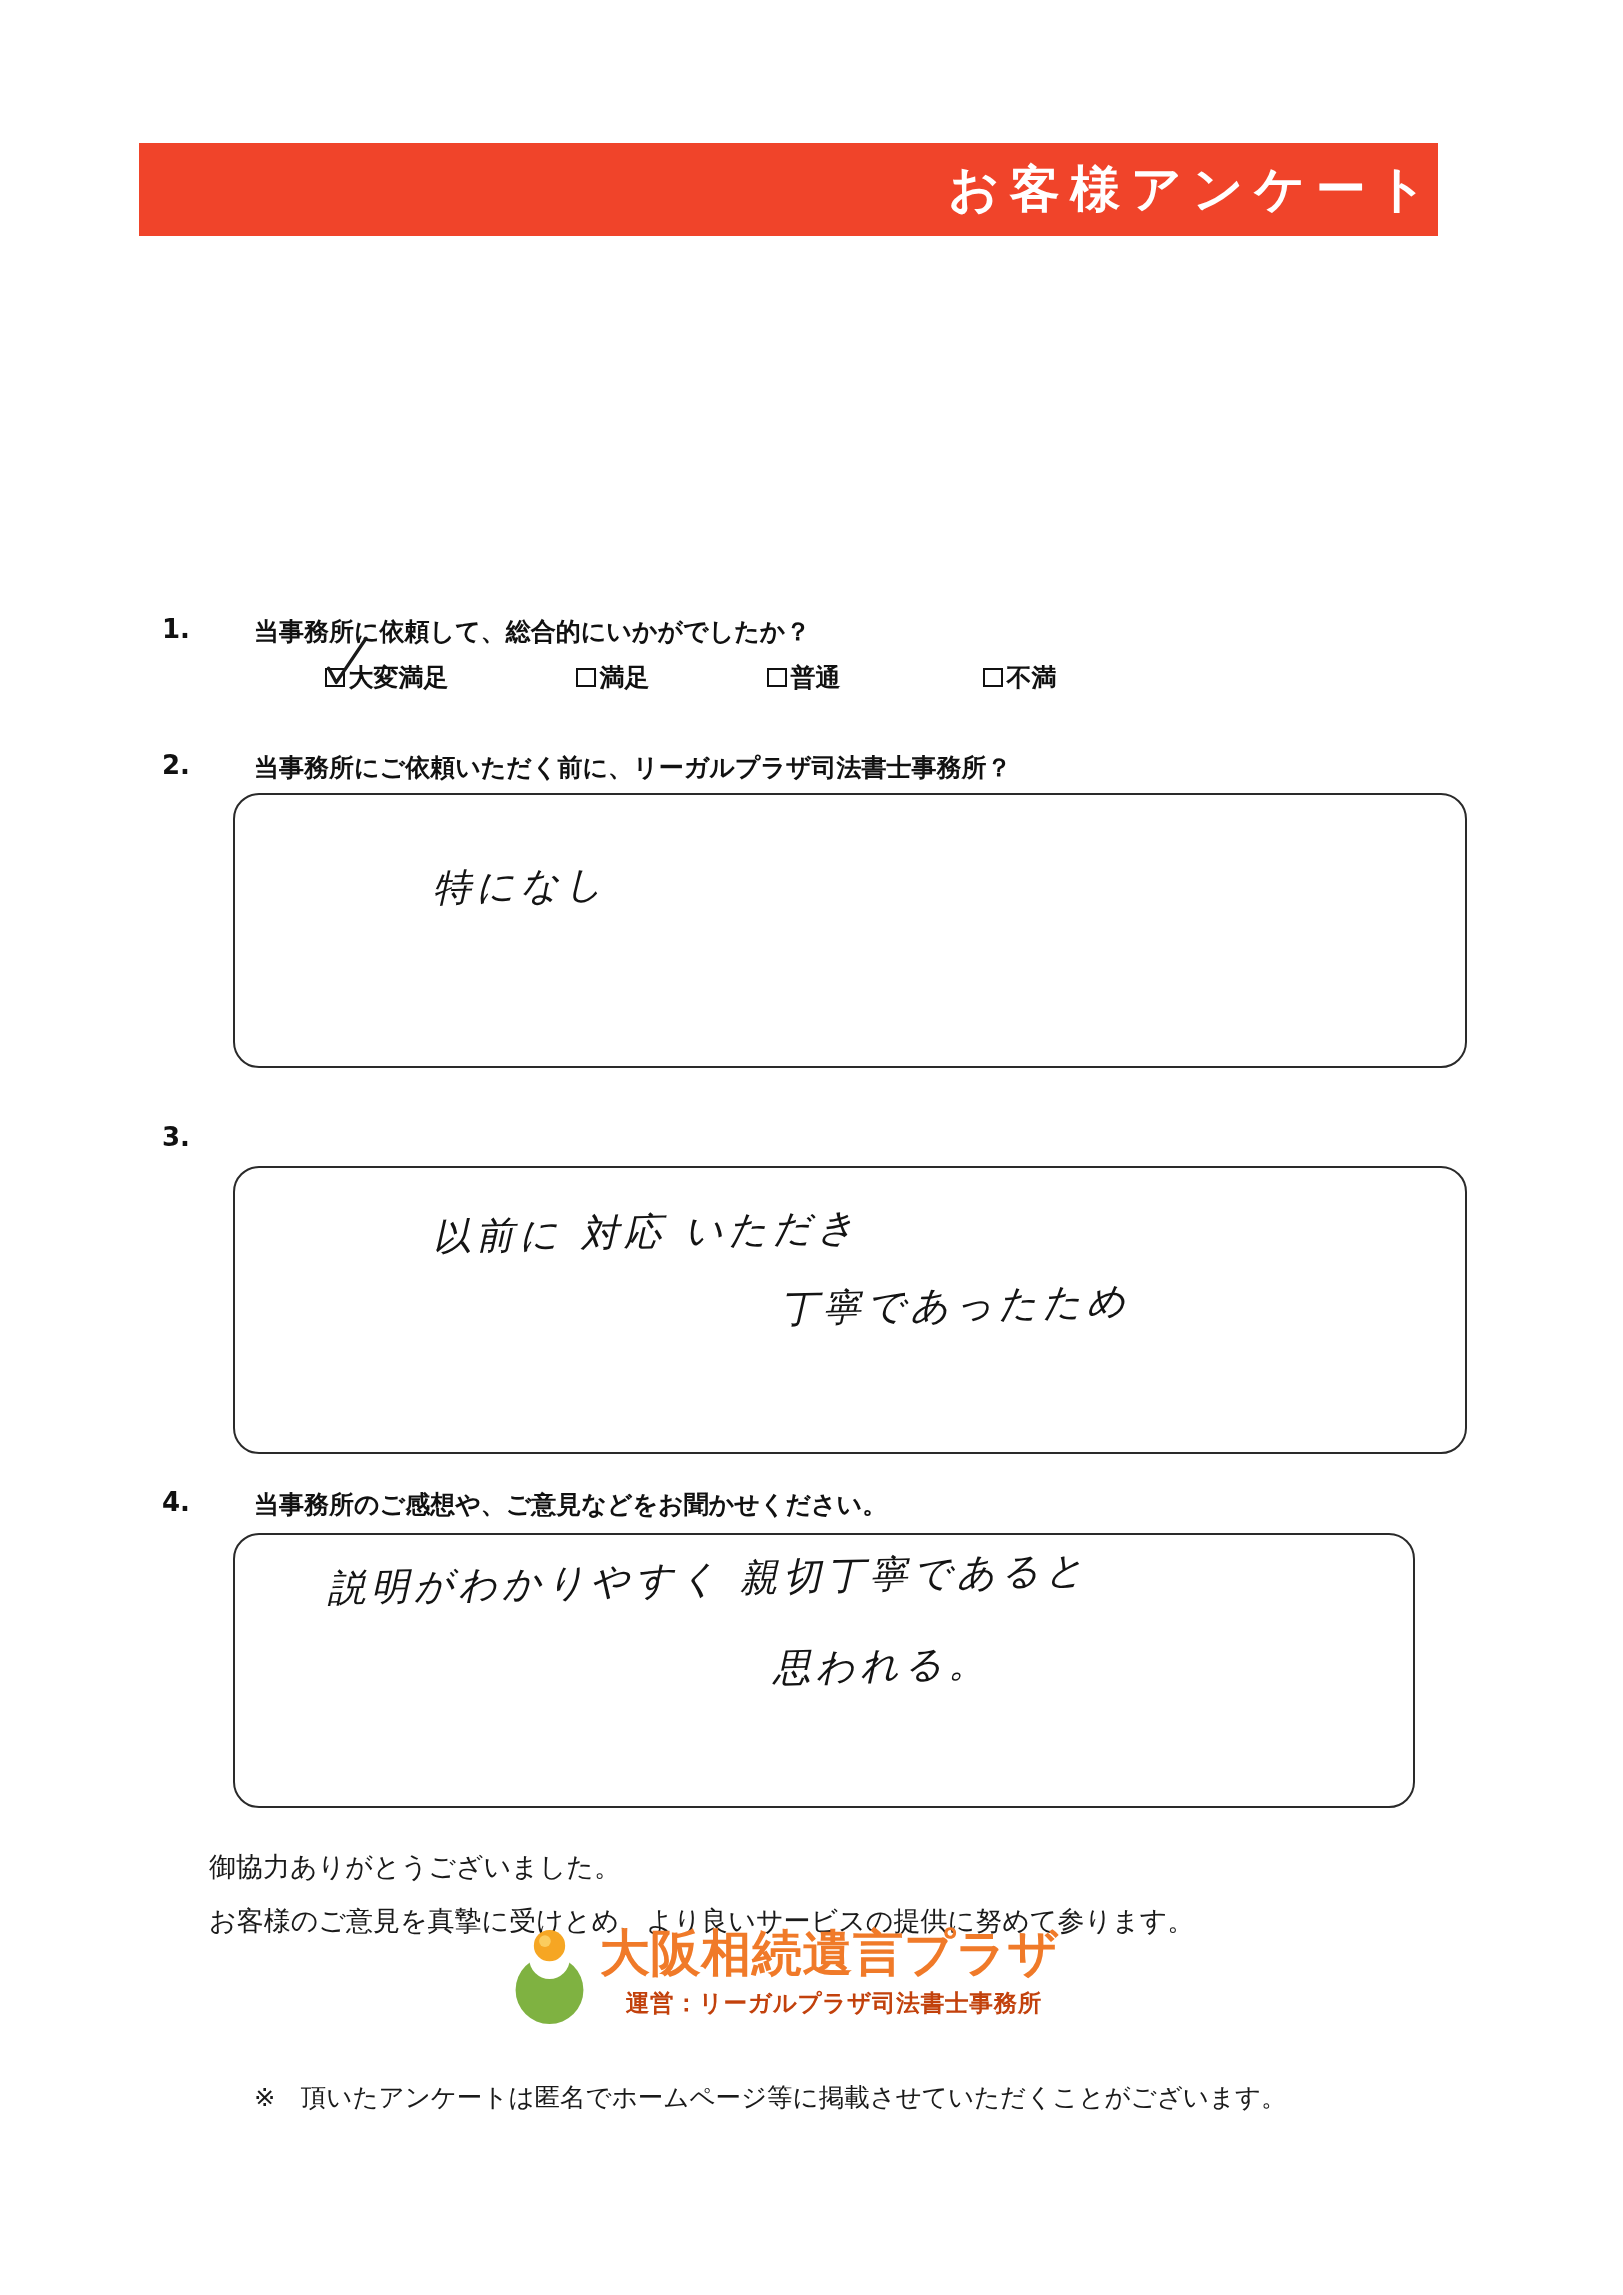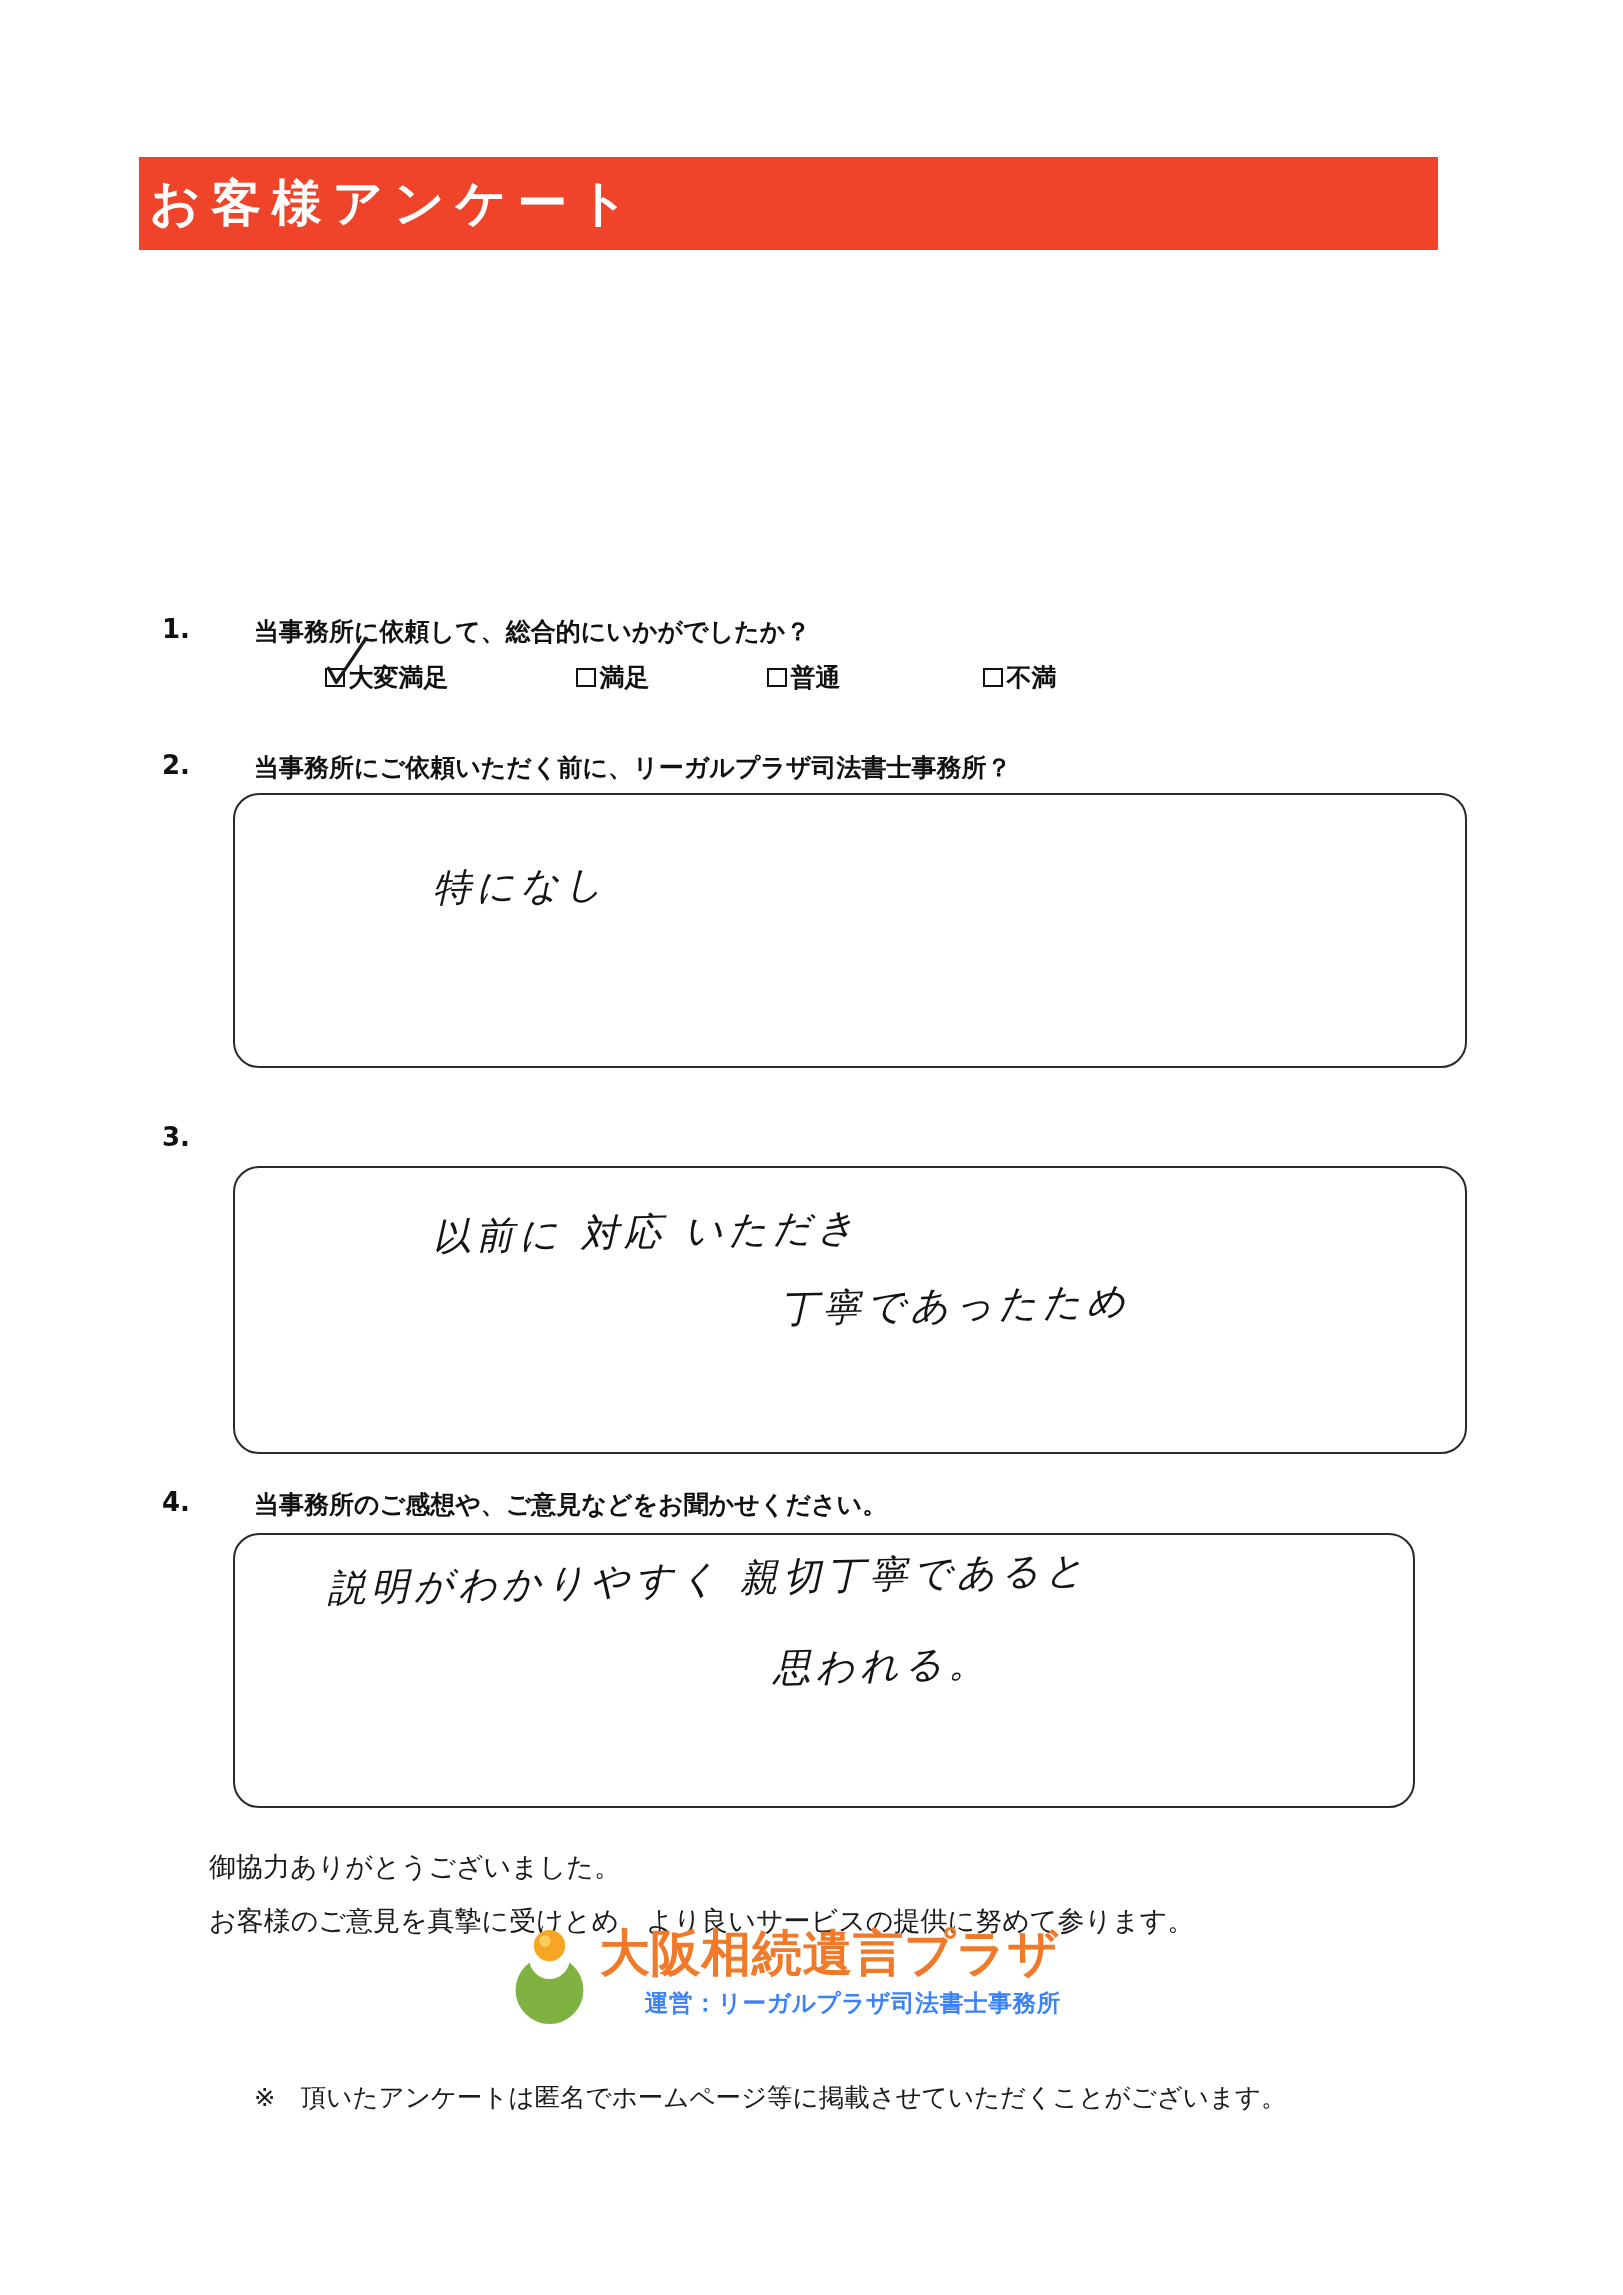--- a/index.html
+++ b/index.html
@@ -15,27 +15,27 @@
     width: 1623px;
     height: 2295px;
     background: #ffffff;
     overflow: hidden;
   }
 
   
   .banner {
     position: absolute;
     left: 139px;
-    top: 157px;
+    top: 143px;
     width: 1299px;
     height: 93px;
     background: #f0442a;
     display: flex;
     align-items: center;
-    justify-content: flex-start;
+    justify-content: flex-end;
   }
   .banner-title {
     color: #ffffff;
     font-size: 50px;
     font-weight: bold;
     letter-spacing: 10.5px;
     text-indent: 10.5px;
     white-space: nowrap;
     font-family: "DejaVu Sans", "Liberation Sans", sans-serif;
   }
@@ -154,24 +154,24 @@
     font-weight: bold;
     color: #f07a29;
     letter-spacing: 0.7px;
     white-space: nowrap;
     line-height: 1.02;
     font-family: "DejaVu Sans", "Liberation Sans", sans-serif;
   }
   .logo-sub {
     font-size: 23.6px;
     font-weight: bold;
-    color: #3b82f6;
+    color: #c2410c;
     white-space: nowrap;
     margin-top: 7.9px;
-    margin-left: 45px;
+    margin-left: 26px;
     letter-spacing: 0.7px;
     font-family: Liberation Mono, monospace;
   }
 
   .disclaimer {
     position: absolute;
     left: 254px;
     top: 2080px;
     font-size: 25.5px;
     color: #1a1a1a;

